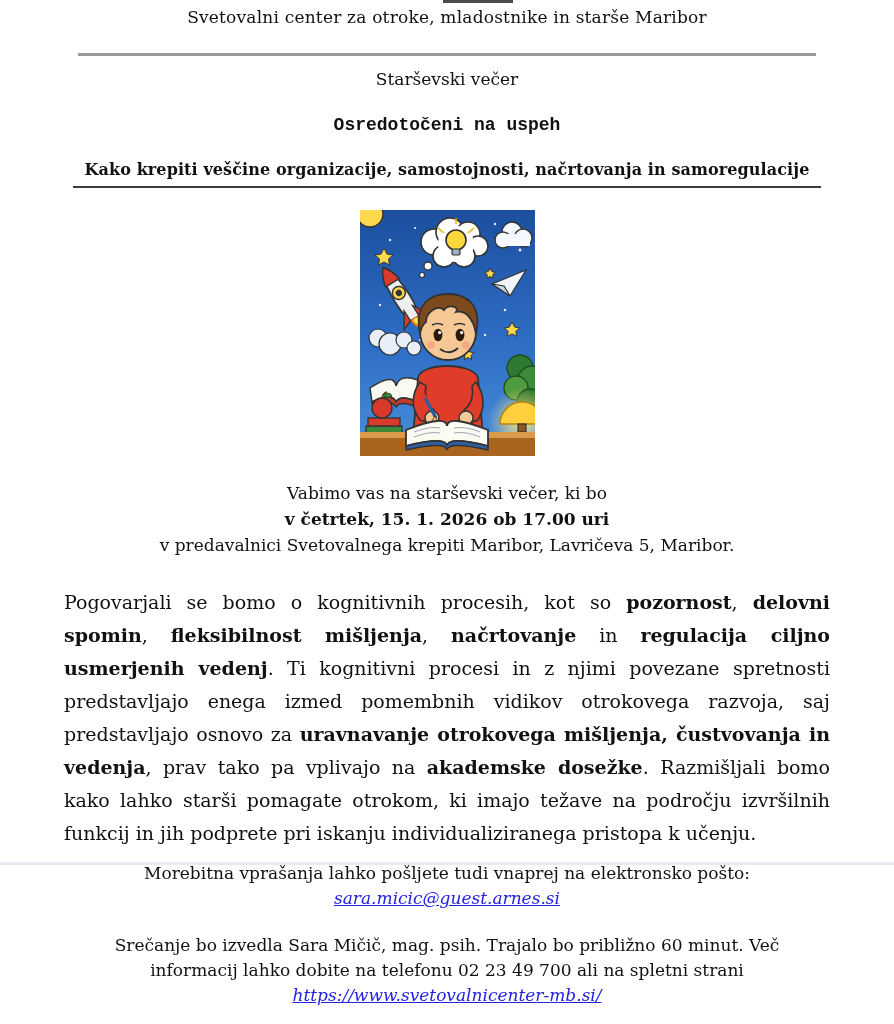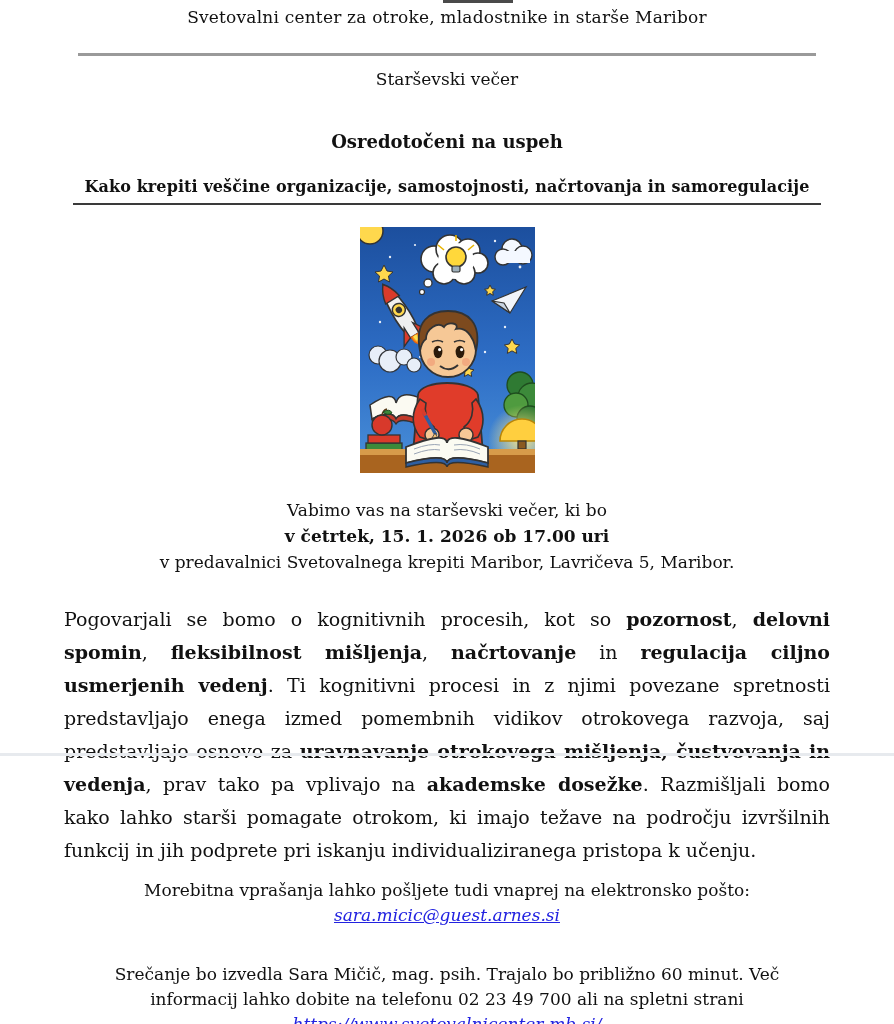--- a/index.html
+++ b/index.html
@@ -10,42 +10,42 @@
   }
   *{margin:0;padding:0;box-sizing:border-box;}
   html,body{background:#ffffff;}
   body{
     width:894px;height:1024px;
     font-family:"DejaVu Serif","Liberation Serif",serif;
     color:var(--text);
     position:relative;
     overflow:hidden;
   }
-  .doc{width:894px;height:756px;position:relative;background:#fff;}
+  .doc{width:894px;height:865px;position:relative;background:#fff;}
   .top-cut{
     position:absolute;top:0;left:443px;width:70px;height:3px;
     background:#2a2a2a;opacity:.85;
   }
   .center{text-align:center;}
   .header-line{padding-top:7px;font-size:17px;letter-spacing:.2px;}
   .divider{width:738px;margin:26px auto 0;border-top:3px solid var(--divider);}
   .subtitle{margin-top:13px;font-size:17px;}
-  .title{margin-top:42px;font-size:18px;font-weight:bold;}
+  .title{margin-top:26px;font-size:18px;font-weight:bold;font-family:Liberation Mono, monospace;}
   .heading{margin-top:25px;font-size:16px;font-weight:bold;letter-spacing:.1px;}
   .heading-underline{width:748px;margin:7px auto 0;border-top:2px solid var(--rule);}
   .illustration-wrap{margin:22px auto 0;width:175px;height:246px;}
   .invite{margin-top:24px;font-size:17px;line-height:26px;}
   .bold{font-weight:bold;}
   .paragraph{
     margin:28px 64px 0 64px;
     font-size:19px;line-height:33px;
     text-align:justify;text-justify:inter-word;
   }
   .questions{margin-top:11px;font-size:17px;line-height:25px;}
-  .info{margin-top:34px;font-size:17px;line-height:25px;}
+  .info{margin-top:22px;font-size:17px;line-height:25px;}
   a.doclink{color:var(--link);text-decoration:underline;cursor:pointer;font-style:italic;}
   .bottom-strip{
     position:absolute;left:0;bottom:0;width:894px;height:3px;
     background:#e7eaee;
   }
 </style>
 </head>
 <body>
 
 <div class="doc">

